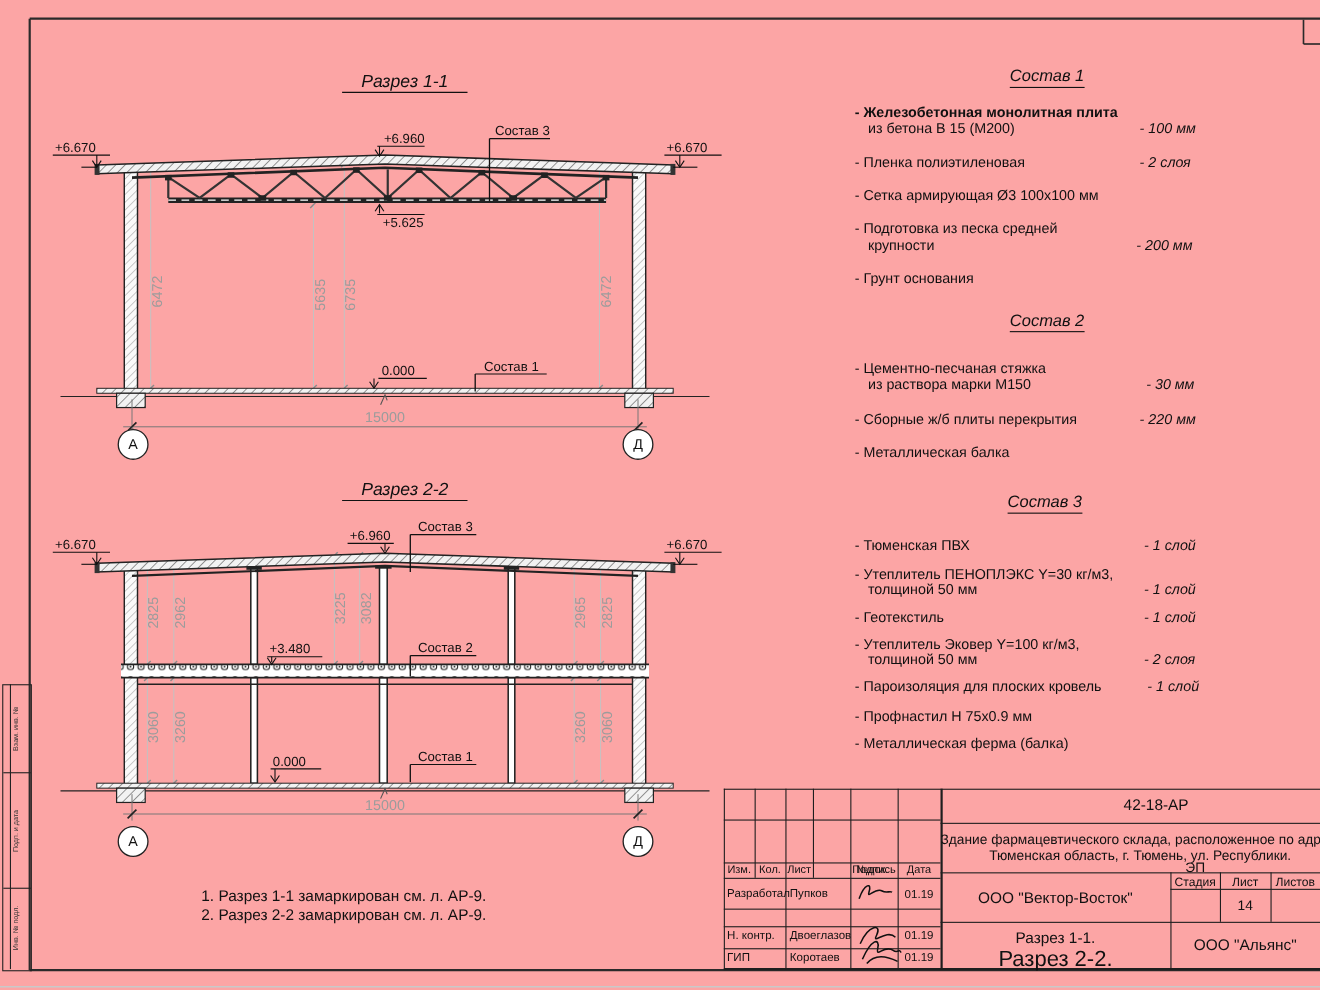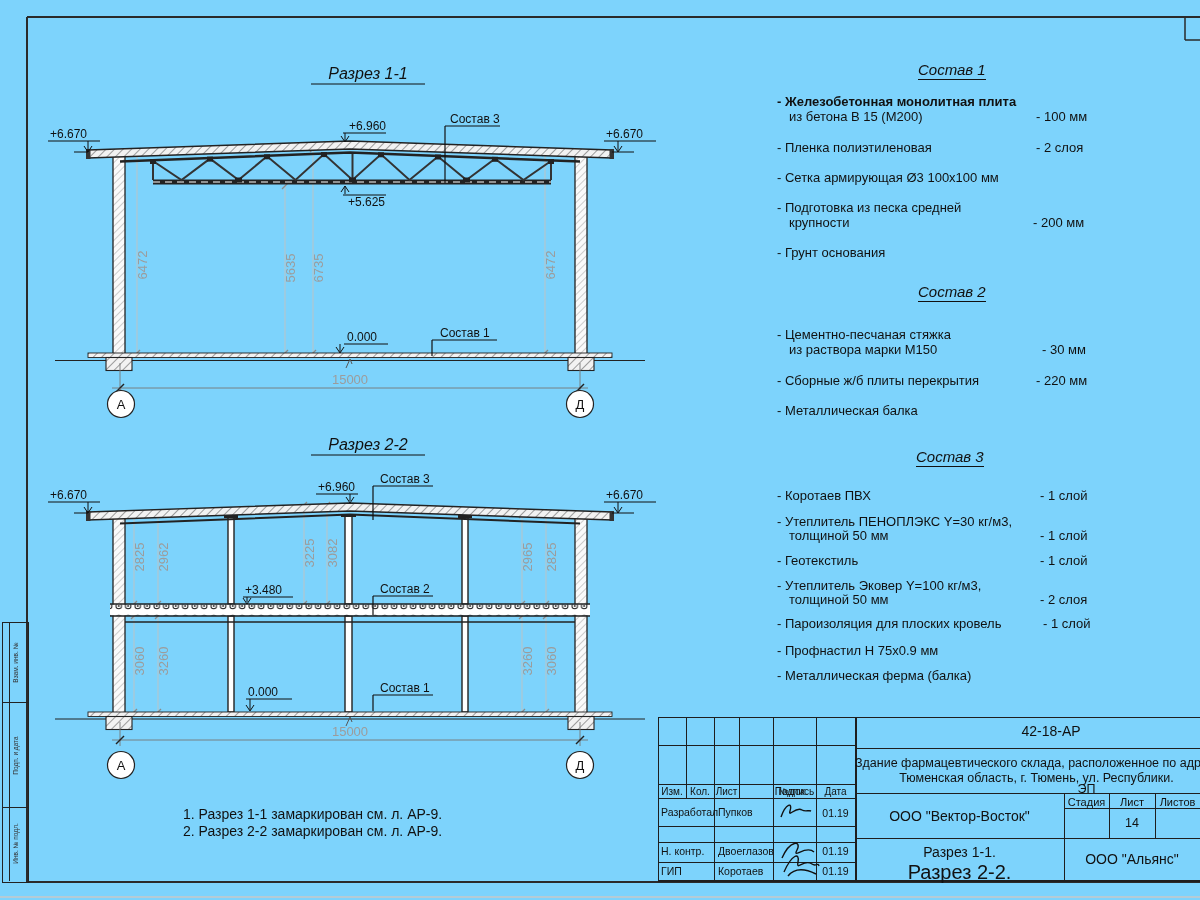--- a/index.html
+++ b/index.html
@@ -1,24 +1,24 @@
 <!DOCTYPE html>
 <html><head>
 <meta charset="utf-8">
 <style>
   html,body{margin:0;padding:0;background:#fff;}
-  #sheet{position:relative;width:1200px;height:900px;background:#7dd3fc;overflow:hidden;
+  #sheet{position:relative;width:1200px;height:900px;background:#fca5a5;overflow:hidden;
          font-family:"Liberation Sans", sans-serif;color:#111;}
   #draw-layer{position:absolute;left:0;top:0;z-index:1;}
   .abs{position:absolute;white-space:nowrap;}
   
   .c-title{position:absolute;font-style:italic;font-size:15px;border-bottom:1.2px solid #111;
            padding-bottom:1px;white-space:nowrap;z-index:2;}
   .c-line{position:absolute;font-size:13px;white-space:nowrap;z-index:2;}
-  .c-val{position:absolute;font-size:13px;white-space:nowrap;z-index:2;}
+  .c-val{position:absolute;font-size:13px;white-space:nowrap;z-index:2;font-style:italic;}
   
   .note{position:absolute;font-size:14px;white-space:nowrap;z-index:2;}
   
   .hl{position:absolute;background:#1e1e1e;height:1.4px;z-index:3;}
   .vl{position:absolute;background:#1e1e1e;width:1.4px;z-index:3;}
   .tb-txt{position:absolute;z-index:4;text-align:center;white-space:nowrap;}
   .tb-left{text-align:left;}
   
   #side-stamp{position:absolute;left:2px;top:622px;width:25px;height:259px;
               border:1.2px solid #222;z-index:3;}
@@ -323,21 +323,21 @@
   <span class="c-line" style="left:777px;top:327px;">- Цементно-песчаная стяжка</span>
   <span class="c-line" style="left:789px;top:342px;">из раствора марки М150</span>
   <span class="c-val" style="left:1042px;top:342px;">- 30 мм</span>
   <span class="c-line" style="left:777px;top:373px;">- Сборные ж/б плиты перекрытия</span>
   <span class="c-val" style="left:1036px;top:373px;">- 220 мм</span>
   <span class="c-line" style="left:777px;top:403px;">- Металлическая балка</span>
 </div>
 
 <div>
   <span class="c-title" style="left:916px;top:448px;">Состав 3</span>
-  <span class="c-line" style="left:777px;top:488px;">- Коротаев ПВХ</span>
+  <span class="c-line" style="left:777px;top:488px;">- Тюменская ПВХ</span>
   <span class="c-val" style="left:1040px;top:488px;">- 1 слой</span>
   <span class="c-line" style="left:777px;top:514px;">- Утеплитель ПЕНОПЛЭКС Y=30 кг/м3,</span>
   <span class="c-line" style="left:789px;top:528px;">толщиной 50 мм</span>
   <span class="c-val" style="left:1040px;top:528px;">- 1 слой</span>
   <span class="c-line" style="left:777px;top:553px;">- Геотекстиль</span>
   <span class="c-val" style="left:1040px;top:553px;">- 1 слой</span>
   <span class="c-line" style="left:777px;top:578px;">- Утеплитель Эковер Y=100 кг/м3,</span>
   <span class="c-line" style="left:789px;top:592px;">толщиной 50 мм</span>
   <span class="c-val" style="left:1040px;top:592px;">- 2 слоя</span>
   <span class="c-line" style="left:777px;top:616px;">- Пароизоляция для плоских кровель</span>

